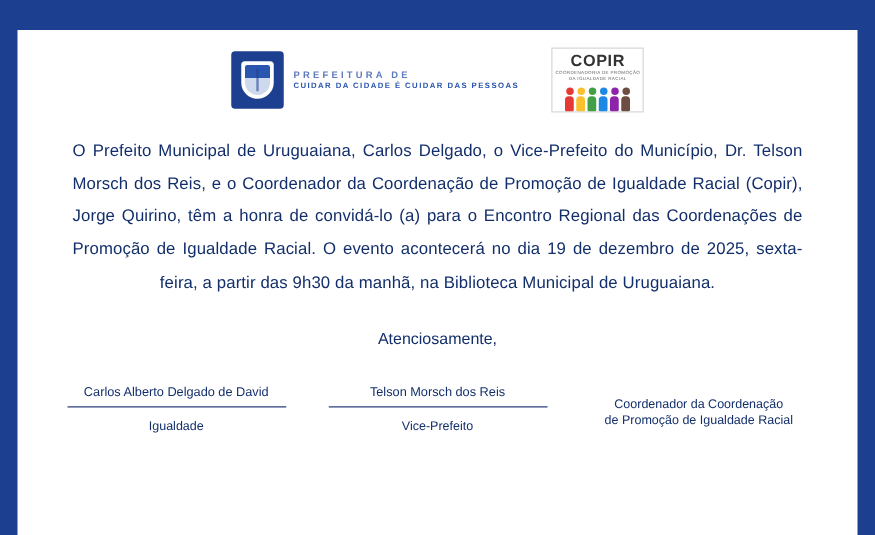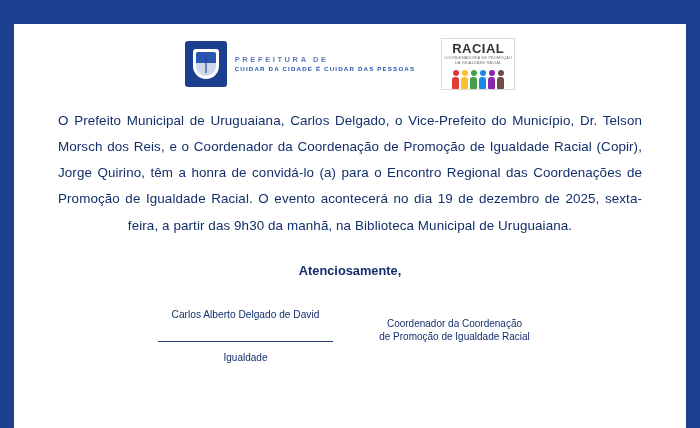--- a/index.html
+++ b/index.html
@@ -154,40 +154,40 @@
     text-align-last: center;
     font-size: 13.4px;
     font-weight: normal;
     color: #132f6b;
     line-height: 1.95;
     letter-spacing: .1px;
   }
   .regards {
     text-align: center;
     font-size: 12.8px;
-    font-weight: bold;
+    font-weight: normal;
     color: #132f6b;
     margin-top: 24px;
   }
   .signatures {
     display: flex;
     justify-content: center;
     gap: 34px;
     margin-top: 30px;
     padding: 0 40px;
   }
   .sig {
     flex: 0 0 auto;
     text-align: center;
     width: 175px;
   }
   .sig-name {
     font-size: 10.2px;
     color: #132f6b;
-    padding-bottom: 20px;
+    padding-bottom: 4px;
     border-bottom: 1px solid #2b3f7a;
     display: block;
     line-height: 1.3;
   }
   .sig-role {
     font-size: 10px;
     color: #132f6b;
     margin-top: 9px;
     line-height: 1.35;
   }
@@ -203,21 +203,21 @@
       <div class="crest">
         <div class="shield"></div>
       </div>
       <div class="brand-text">
         <div class="brand-top">PREFEITURA DE</div>
         <div class="brand-sub">CUIDAR DA CIDADE É CUIDAR DAS PESSOAS</div>
       </div>
     </div>
 
     <div class="copir">
-      <div class="copir-name">RACIAL</div>
+      <div class="copir-name">COPIR</div>
       <div class="copir-tag">COORDENADORIA DE PROMOÇÃO DA IGUALDADE RACIAL</div>
       <div class="copir-figs">
         <div class="fig">
             <div class="head" style="background:#e53935"></div>
             <div class="body" style="background:#e53935"></div>
           </div>
         <div class="fig">
             <div class="head" style="background:#fbc02d"></div>
             <div class="body" style="background:#fbc02d"></div>
           </div>
@@ -246,20 +246,24 @@
 
   <div class="regards">Atenciosamente,</div>
 
   <div class="signatures">
 
     <div class="sig">
       <span class="sig-name">Carlos Alberto Delgado de David</span>
       <div class="sig-role">Igualdade</div>
     </div>
 
+    <div class="sig">
+      <span class="sig-name">Telson Morsch dos Reis</span>
+      <div class="sig-role">Vice-Prefeito</div>
+    </div>
 
     <div class="sig">
       <div class="sig-role" style="white-space:pre-line">Coordenador da Coordenação
 de Promoção de Igualdade Racial</div>
     </div>
 
   </div>
 
 </div>
 

